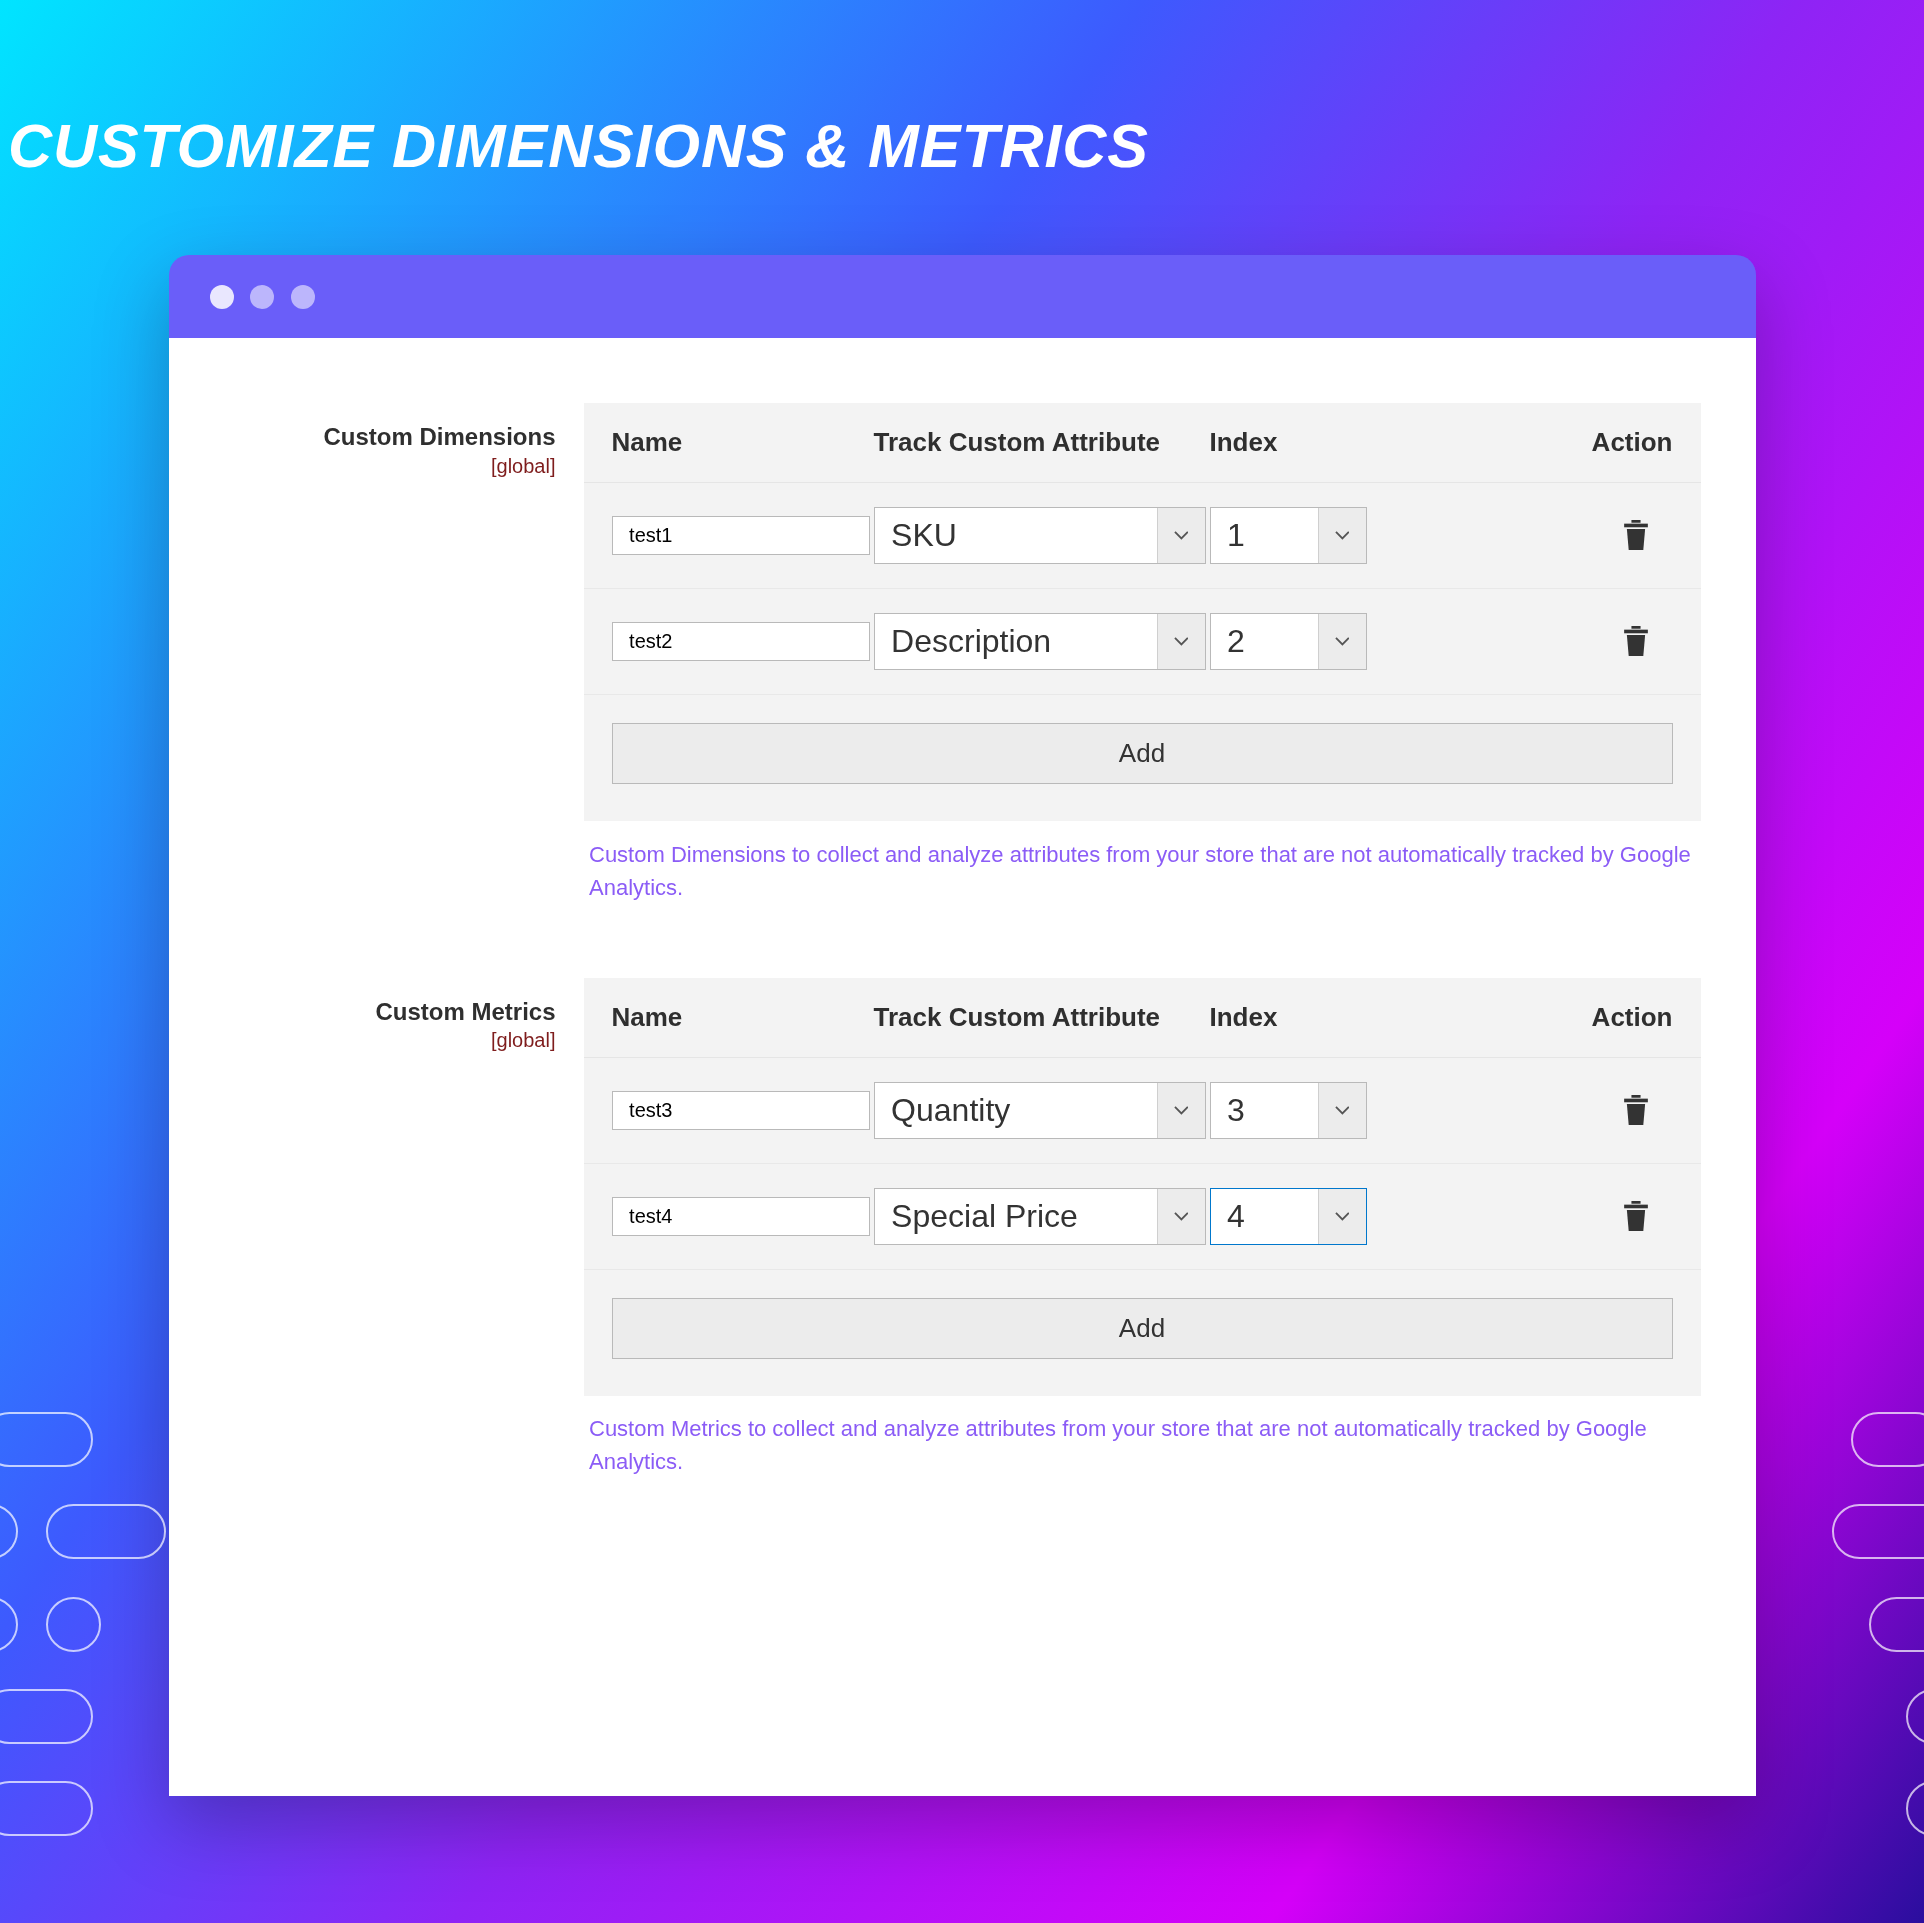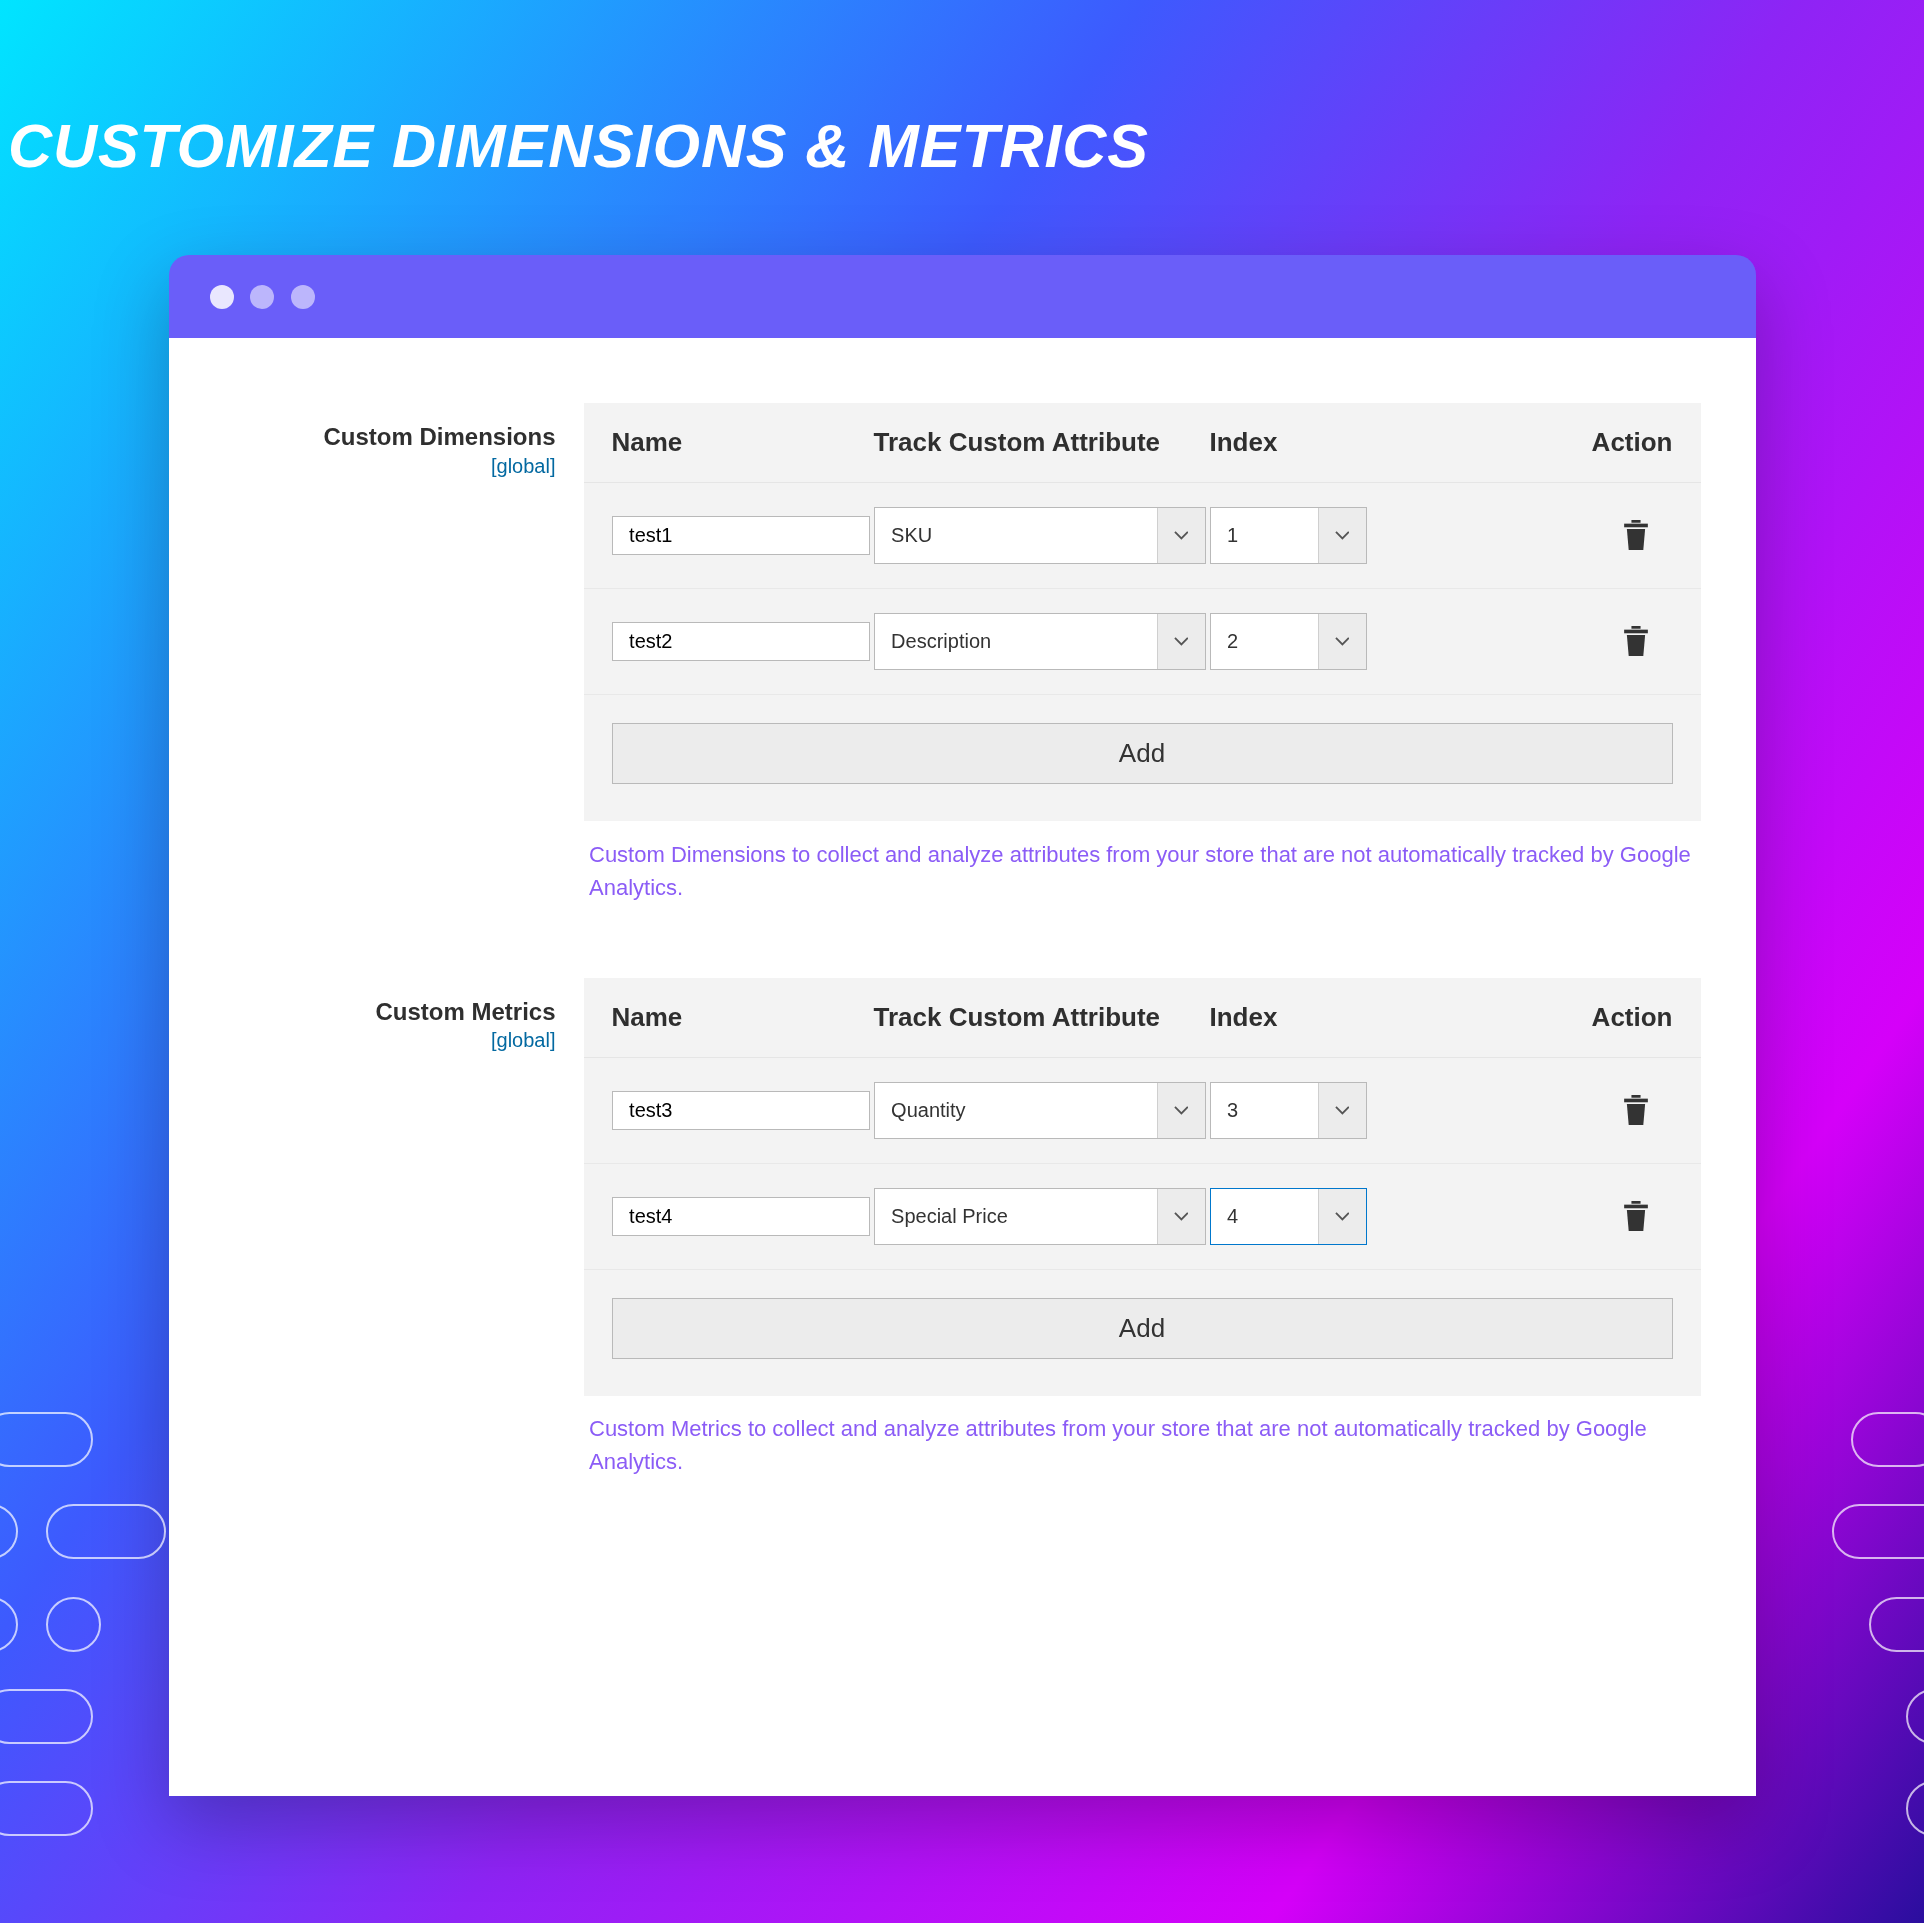--- a/index.html
+++ b/index.html
@@ -63,21 +63,21 @@
     padding-right: 28px;
     padding-top: 20px;
   }
   .config-label {
     font-size: 24px;
     font-weight: 700;
     color: #2f2f2f;
   }
   .config-scope {
     font-size: 20px;
-    color: #0369a1;
+    color: #7f1d1d;
     margin-top: 3.7px;
   }
   .config-field-col {
     flex: 1;
   }
 
   .grid-table {
     background: #f3f3f3;
     width: 100%;
   }
@@ -121,21 +121,21 @@
     width: 100%;
     height: 57px;
     border: 0.9px solid #b9b9b9;
     background: #fff;
   }
   .select-value {
     flex: 1;
     display: flex;
     align-items: center;
     padding: 0 16.6px;
-    font-size: 20px;
+    font-size: 32px;
     color: #333;
   }
   .select-caret {
     width: 48px;
     background: #ececec;
     border-left: 0.9px solid #cfcfcf;
     display: flex;
     align-items: center;
     justify-content: center;
   }

